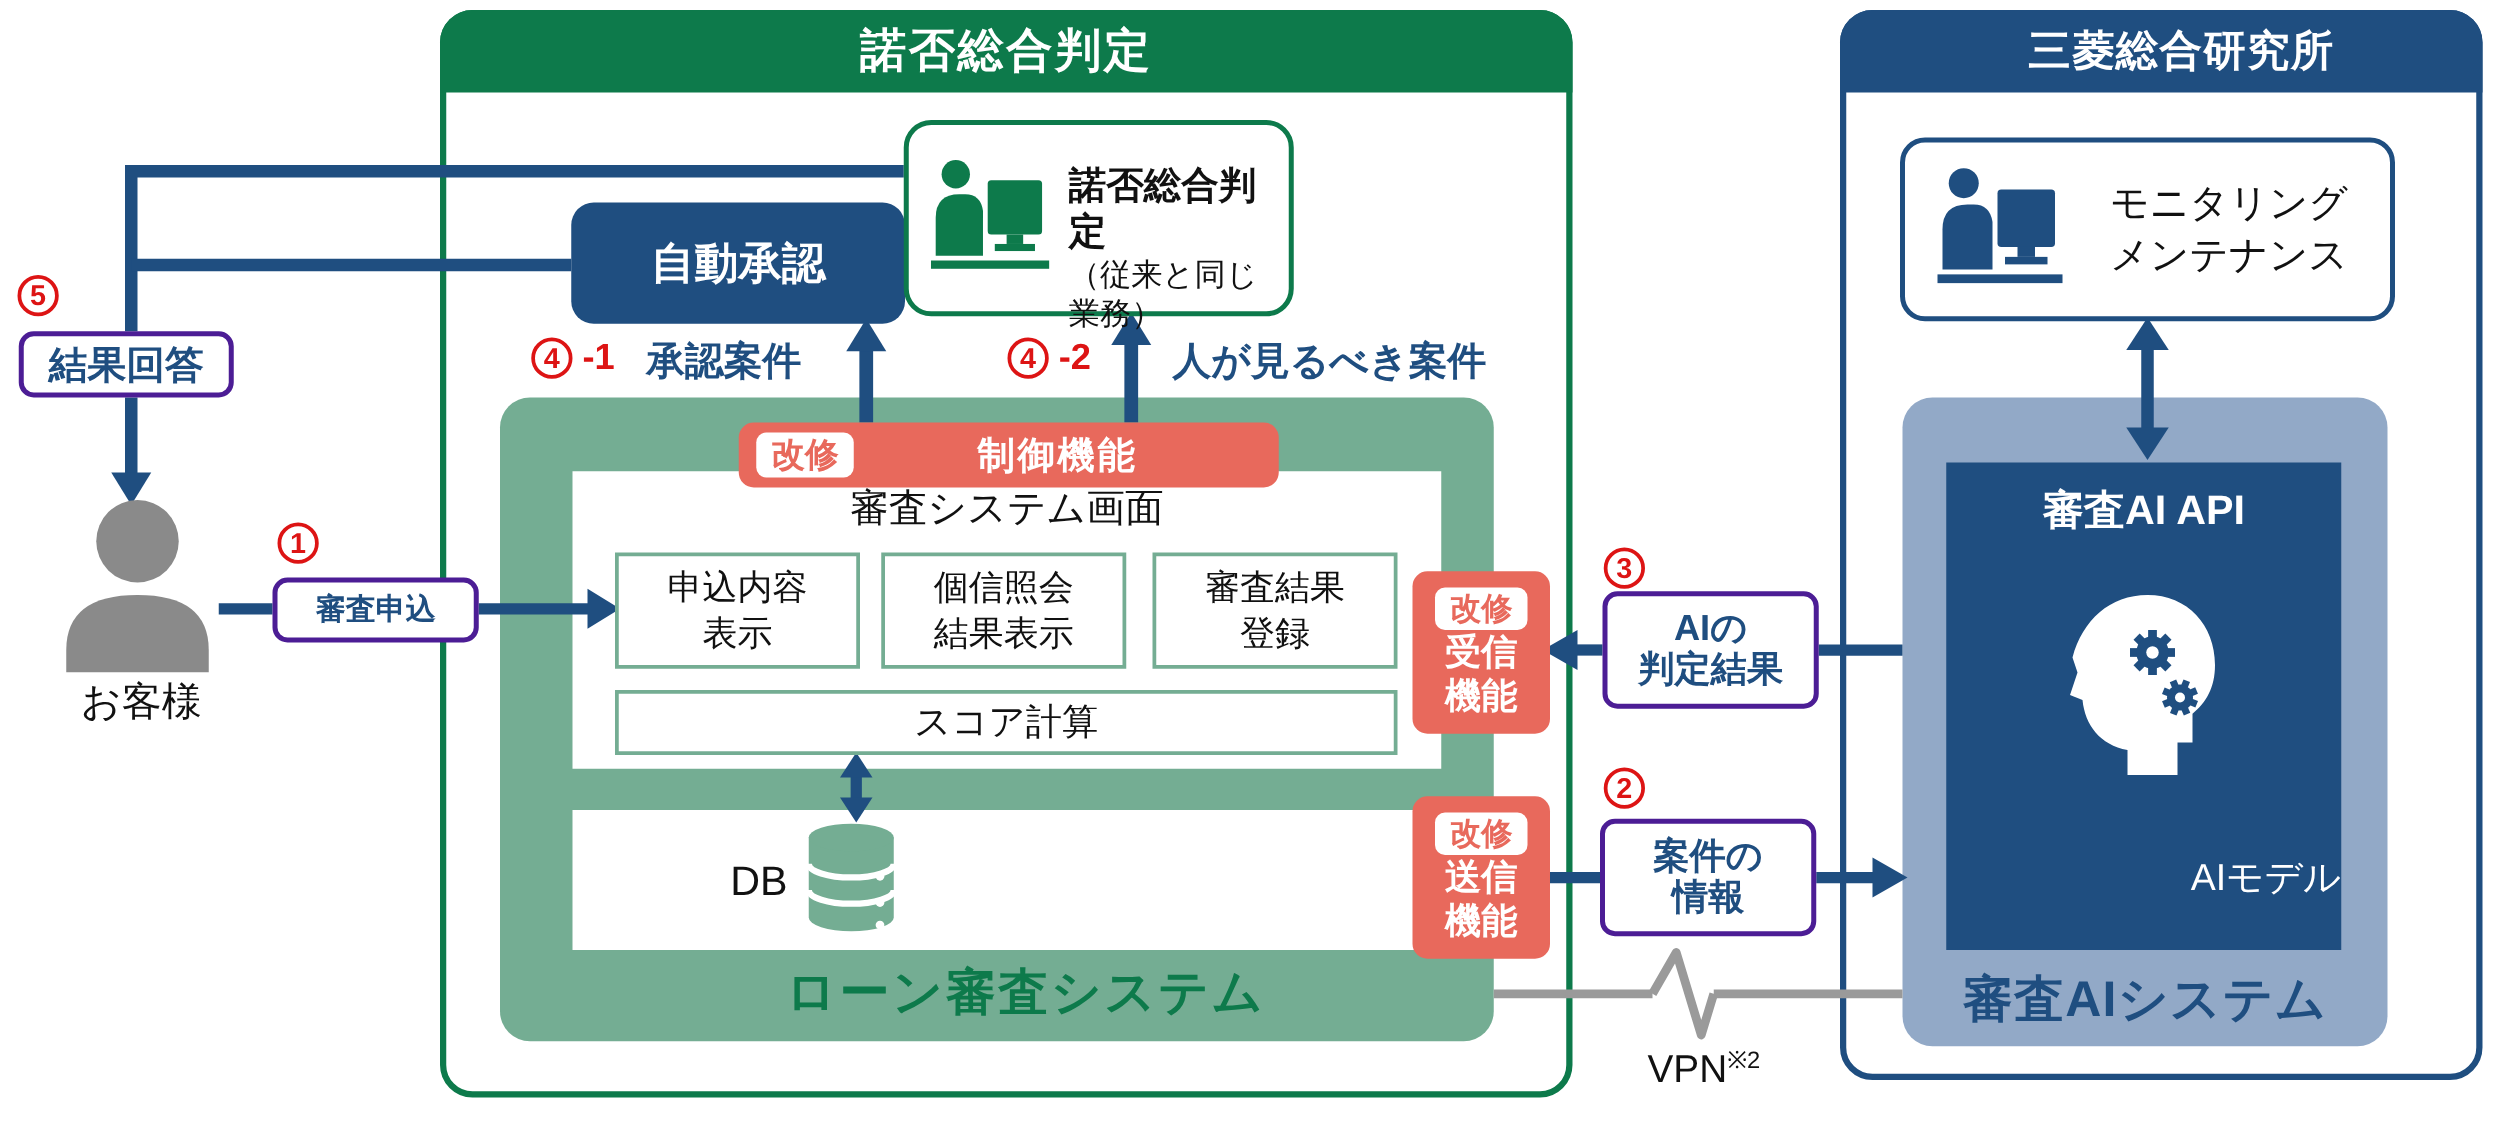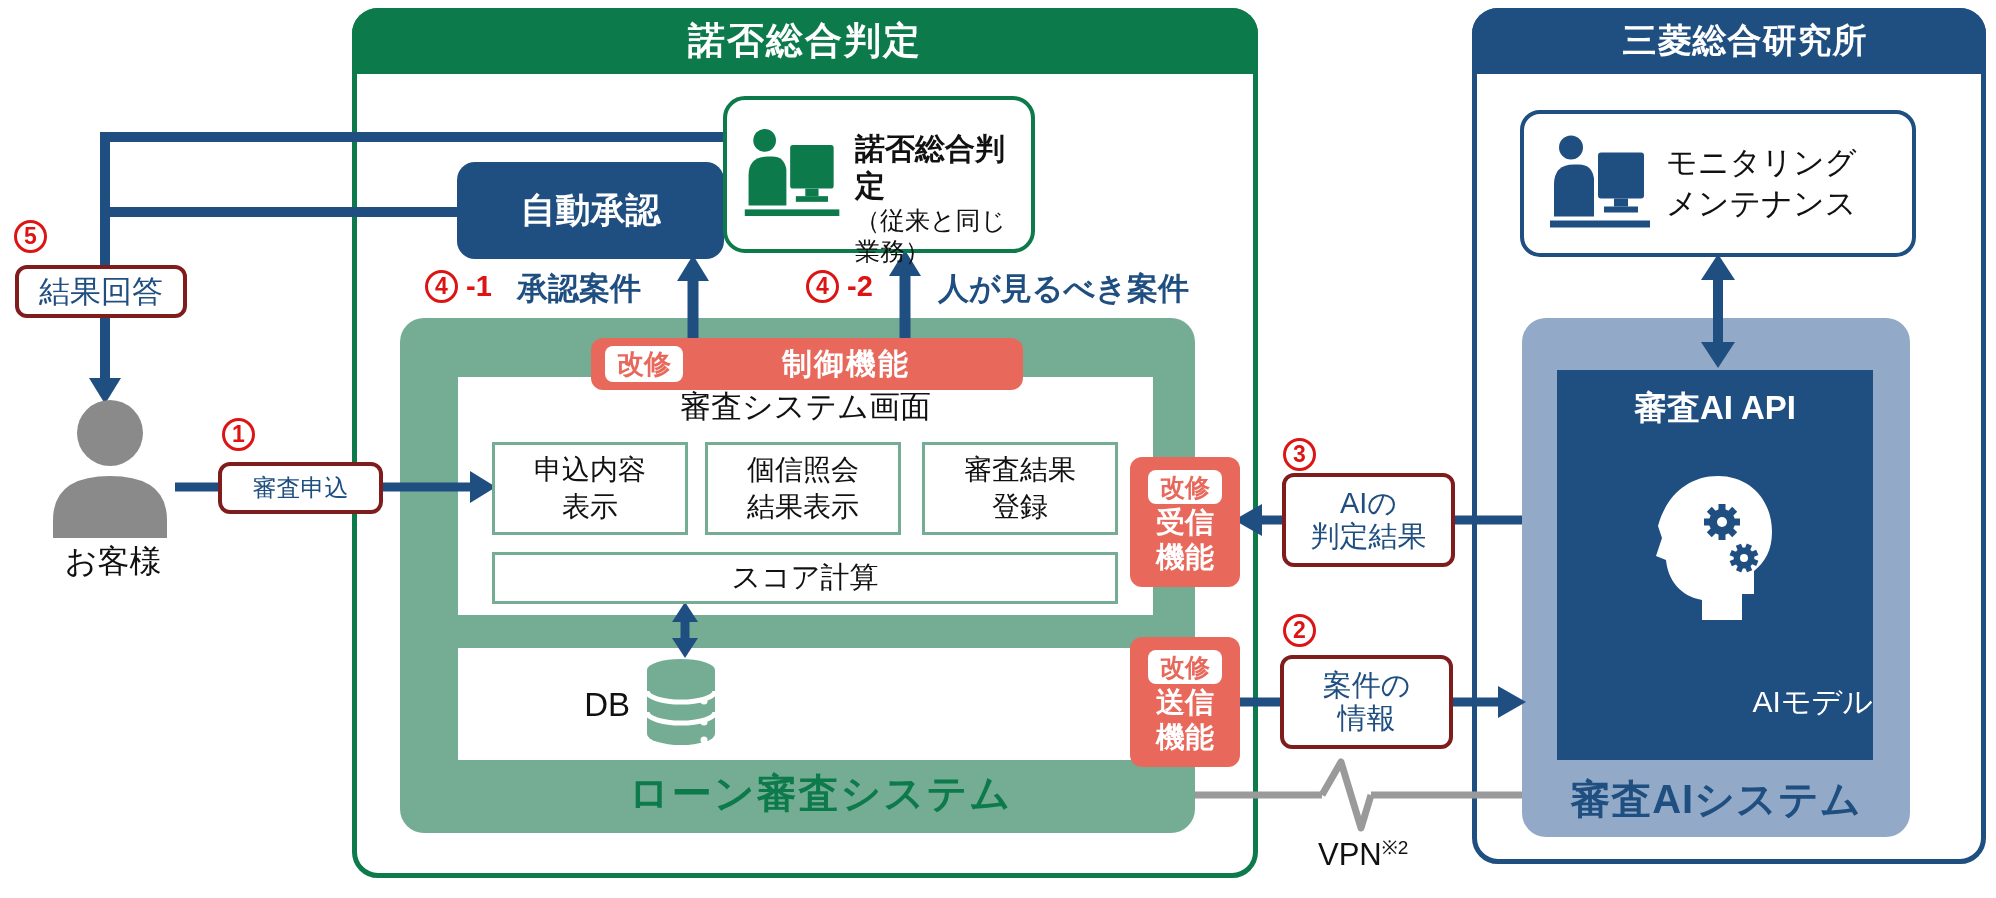--- a/index.html
+++ b/index.html
@@ -34,23 +34,23 @@
     font-size:40px;font-weight:bold;letter-spacing:1px;}
   
   .judgment-box{left:723px;top:96px;width:312px;height:157px;background:#fff;
     border:4px solid #0d7a4b;border-radius:22px;box-sizing:border-box;
     display:flex;align-items:center;gap:10px;padding:8px 10px 8px 14px;}
   .judgment-text{display:flex;flex-direction:column;line-height:1.25;margin-top:48px;}
   .judgment-title{color:#111;font-size:30px;font-weight:bold;}
   .judgment-subtitle{color:#111;font-size:25px;}
   .auto-box{left:457px;top:162px;width:267px;height:97px;background:#1f4e80;border-radius:18px;
     display:flex;align-items:center;justify-content:center;color:#fff;font-size:35px;font-weight:bold;}
-  .flow-tag{background:#fff;border:4px solid #7f1d1d;border-radius:12px;box-sizing:border-box;
+  .flow-tag{background:#fff;border:4px solid #4c1d95;border-radius:12px;box-sizing:border-box;
     display:flex;flex-direction:column;align-items:center;justify-content:center;
-    color:#1f4e80;font-weight:normal;line-height:1.15;}
+    color:#1f4e80;font-weight:bold;line-height:1.15;}
   .circle-num{display:inline-flex;width:33px;height:33px;border:3px solid #dd1414;border-radius:50%;
     align-items:center;justify-content:center;color:#dd1414;font-size:23px;font-weight:bold;
     background:#fff;box-sizing:border-box;}
   .num-suffix{color:#dd1414;font-size:29px;font-weight:bold;}
   .flow4-label{color:#1f4e80;font-size:31px;font-weight:bold;}
   .control-box{left:591px;top:338px;width:432px;height:52px;background:#e8695c;border-radius:12px;
     display:flex;align-items:center;padding:0 14px;box-sizing:border-box;}
   .kaishu{background:#fff;color:#e8695c;font-weight:bold;font-size:27px;border-radius:8px;
     padding:2px 12px;line-height:1.2;}
   .control-label{flex:1;text-align:center;color:#fff;font-size:30px;font-weight:bold;letter-spacing:2px;}
@@ -60,21 +60,21 @@
     color:#111;font-size:28px;line-height:1.3;top:442px;width:196px;height:93px;}
   .score-box{left:492px;top:552px;width:626px;height:52px;background:#fff;border:3px solid #74ad93;
     box-sizing:border-box;display:flex;align-items:center;justify-content:center;
     color:#111;font-size:29px;}
   .db-label{left:560px;top:686px;width:70px;text-align:right;color:#111;font-size:33px;}
   .side-func{width:110px;background:#e8695c;border-radius:12px;
     display:flex;flex-direction:column;align-items:center;justify-content:center;gap:2px;
     color:#fff;font-size:29px;font-weight:bold;line-height:1.15;padding:8px 0;box-sizing:border-box;}
   .monitor-box{left:1520px;top:110px;width:396px;height:147px;background:#fff;
     border:4px solid #1f4e80;border-radius:20px;box-sizing:border-box;
-    display:flex;align-items:center;gap:10px;padding:8px 12px 8px 22px;}
+    display:flex;align-items:center;gap:32px;padding:8px 12px 8px 22px;}
   .monitor-text{color:#111;font-size:31px;line-height:1.3;}
   .customer-label{left:38px;top:540px;width:150px;text-align:center;color:#111;font-size:32px;}
   .vpn-label{left:1318px;top:834px;color:#111;font-size:31px;}
   .vpn-label sup{font-size:19px;}
   svg.layer{left:0;top:0;width:1996px;height:898px;pointer-events:none;}
 </style>
 </head>
 <body>
 
 <div class="canvas">

